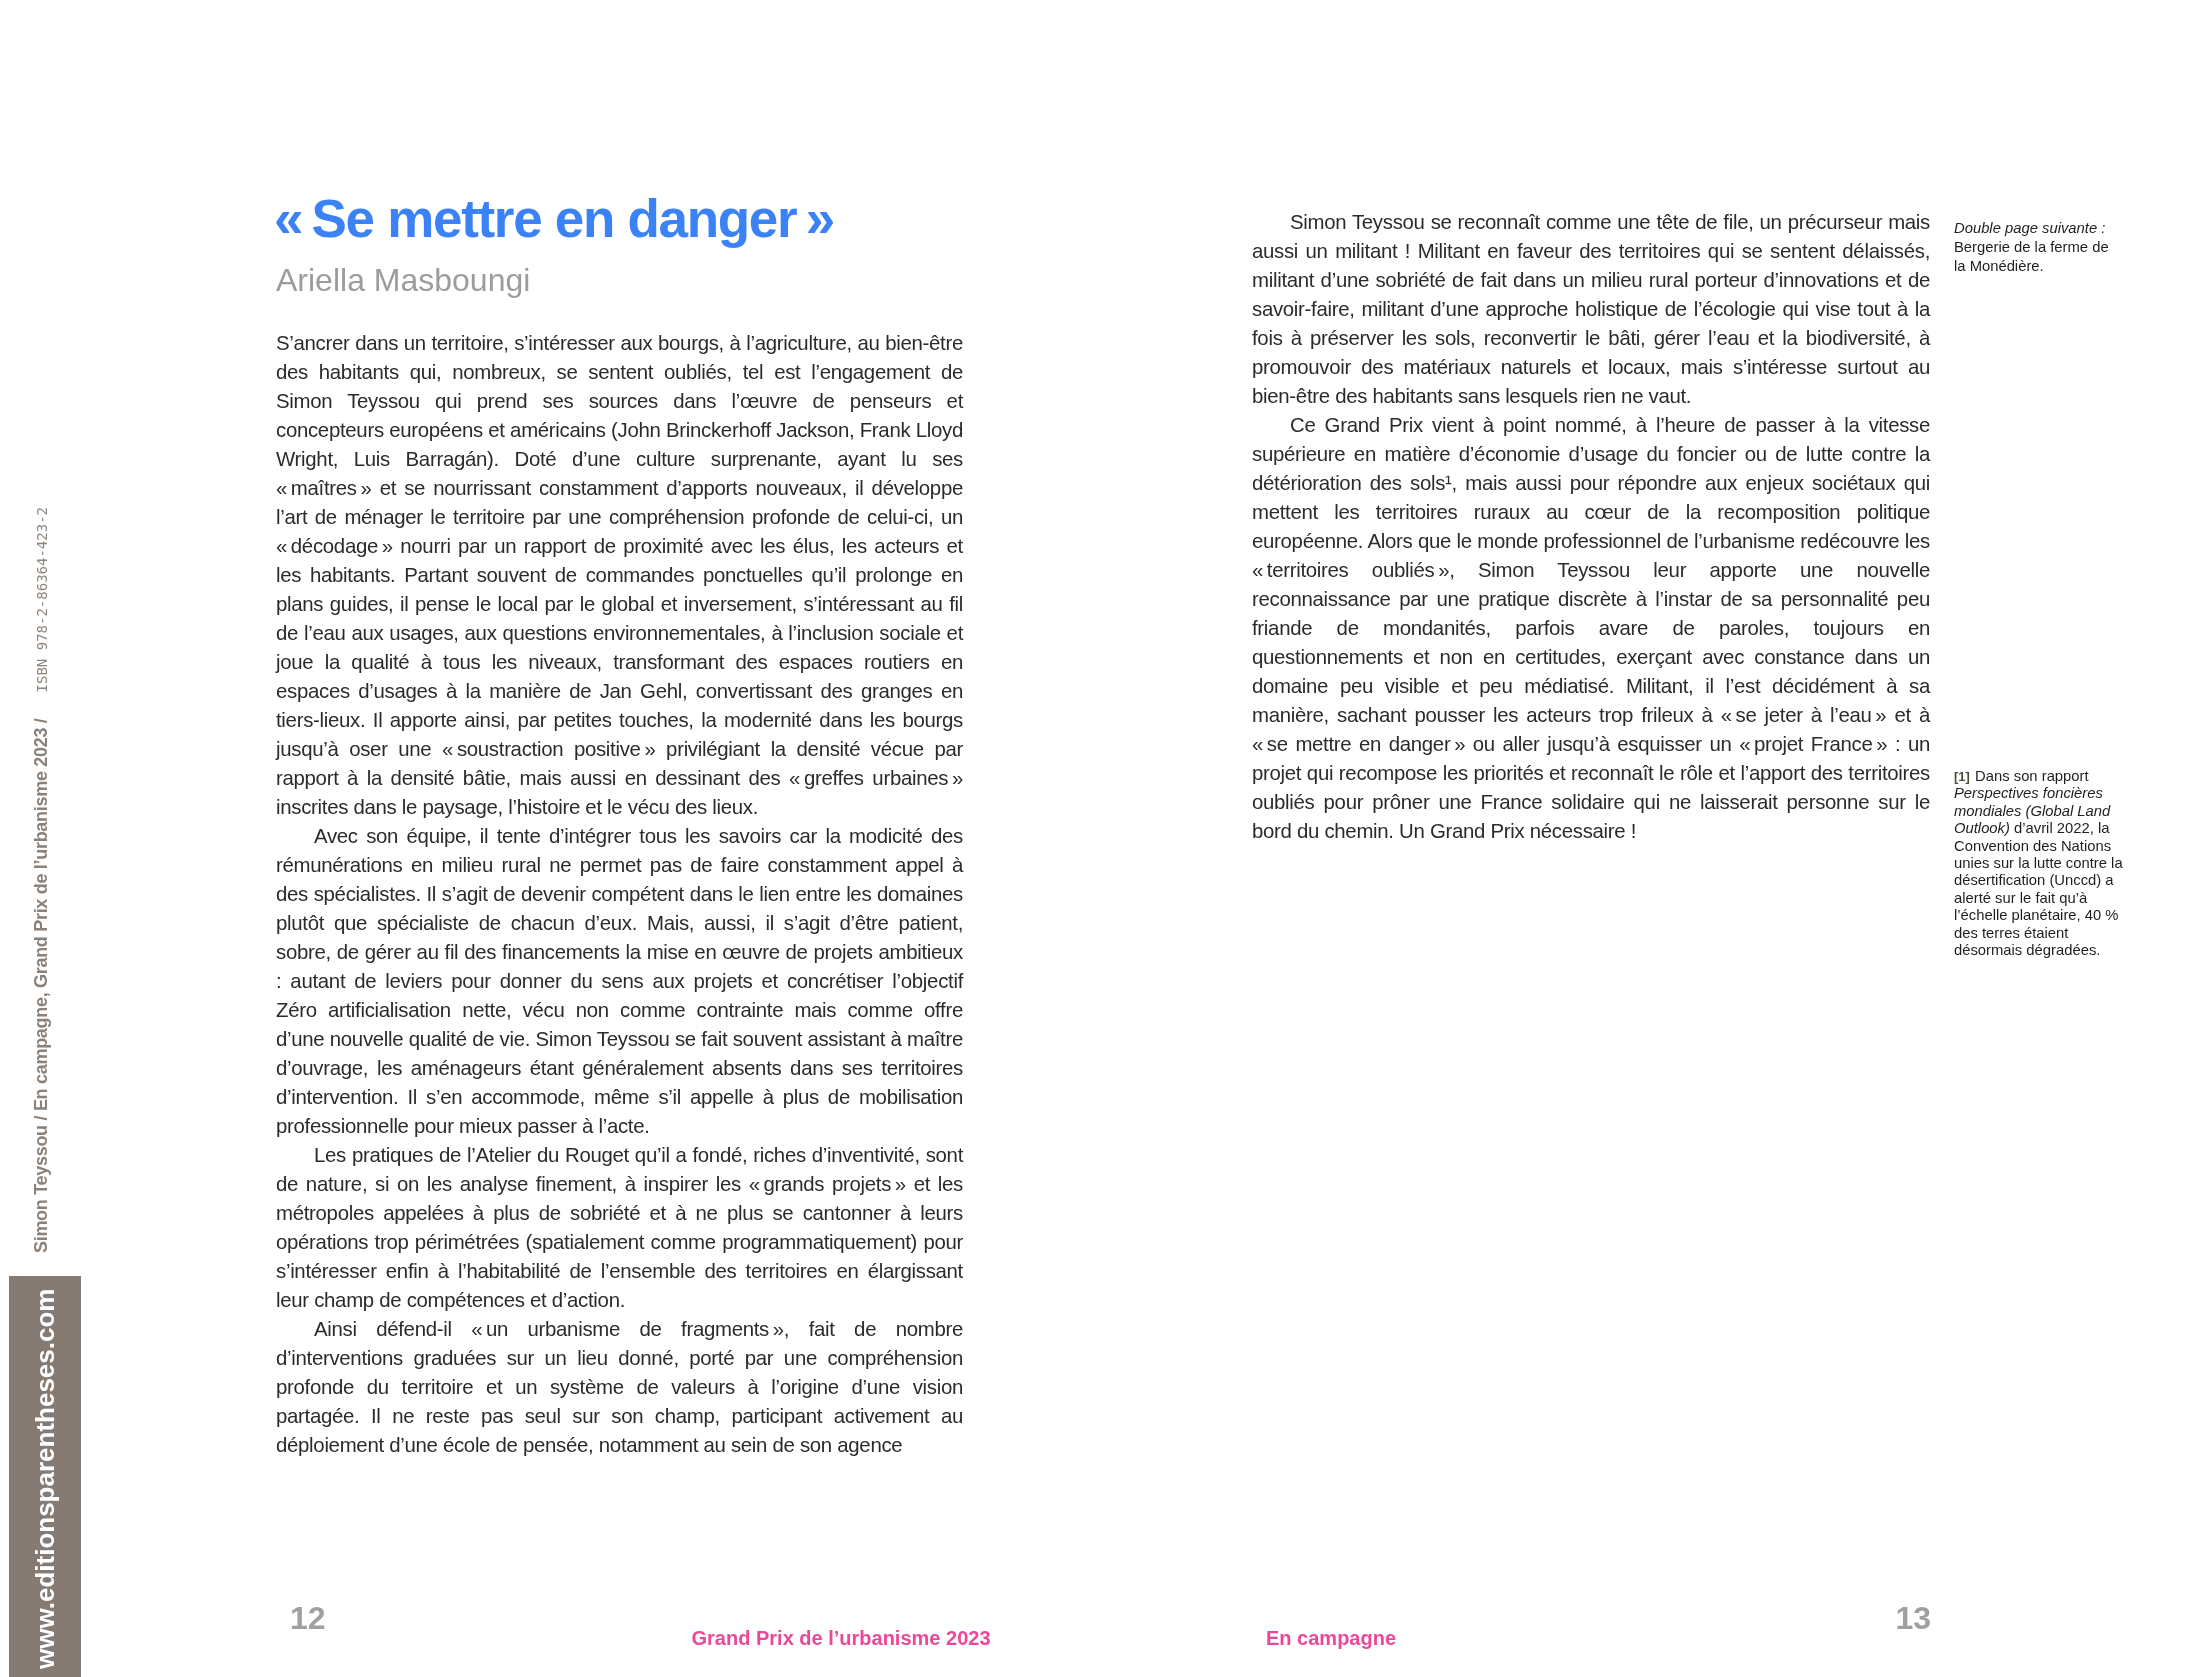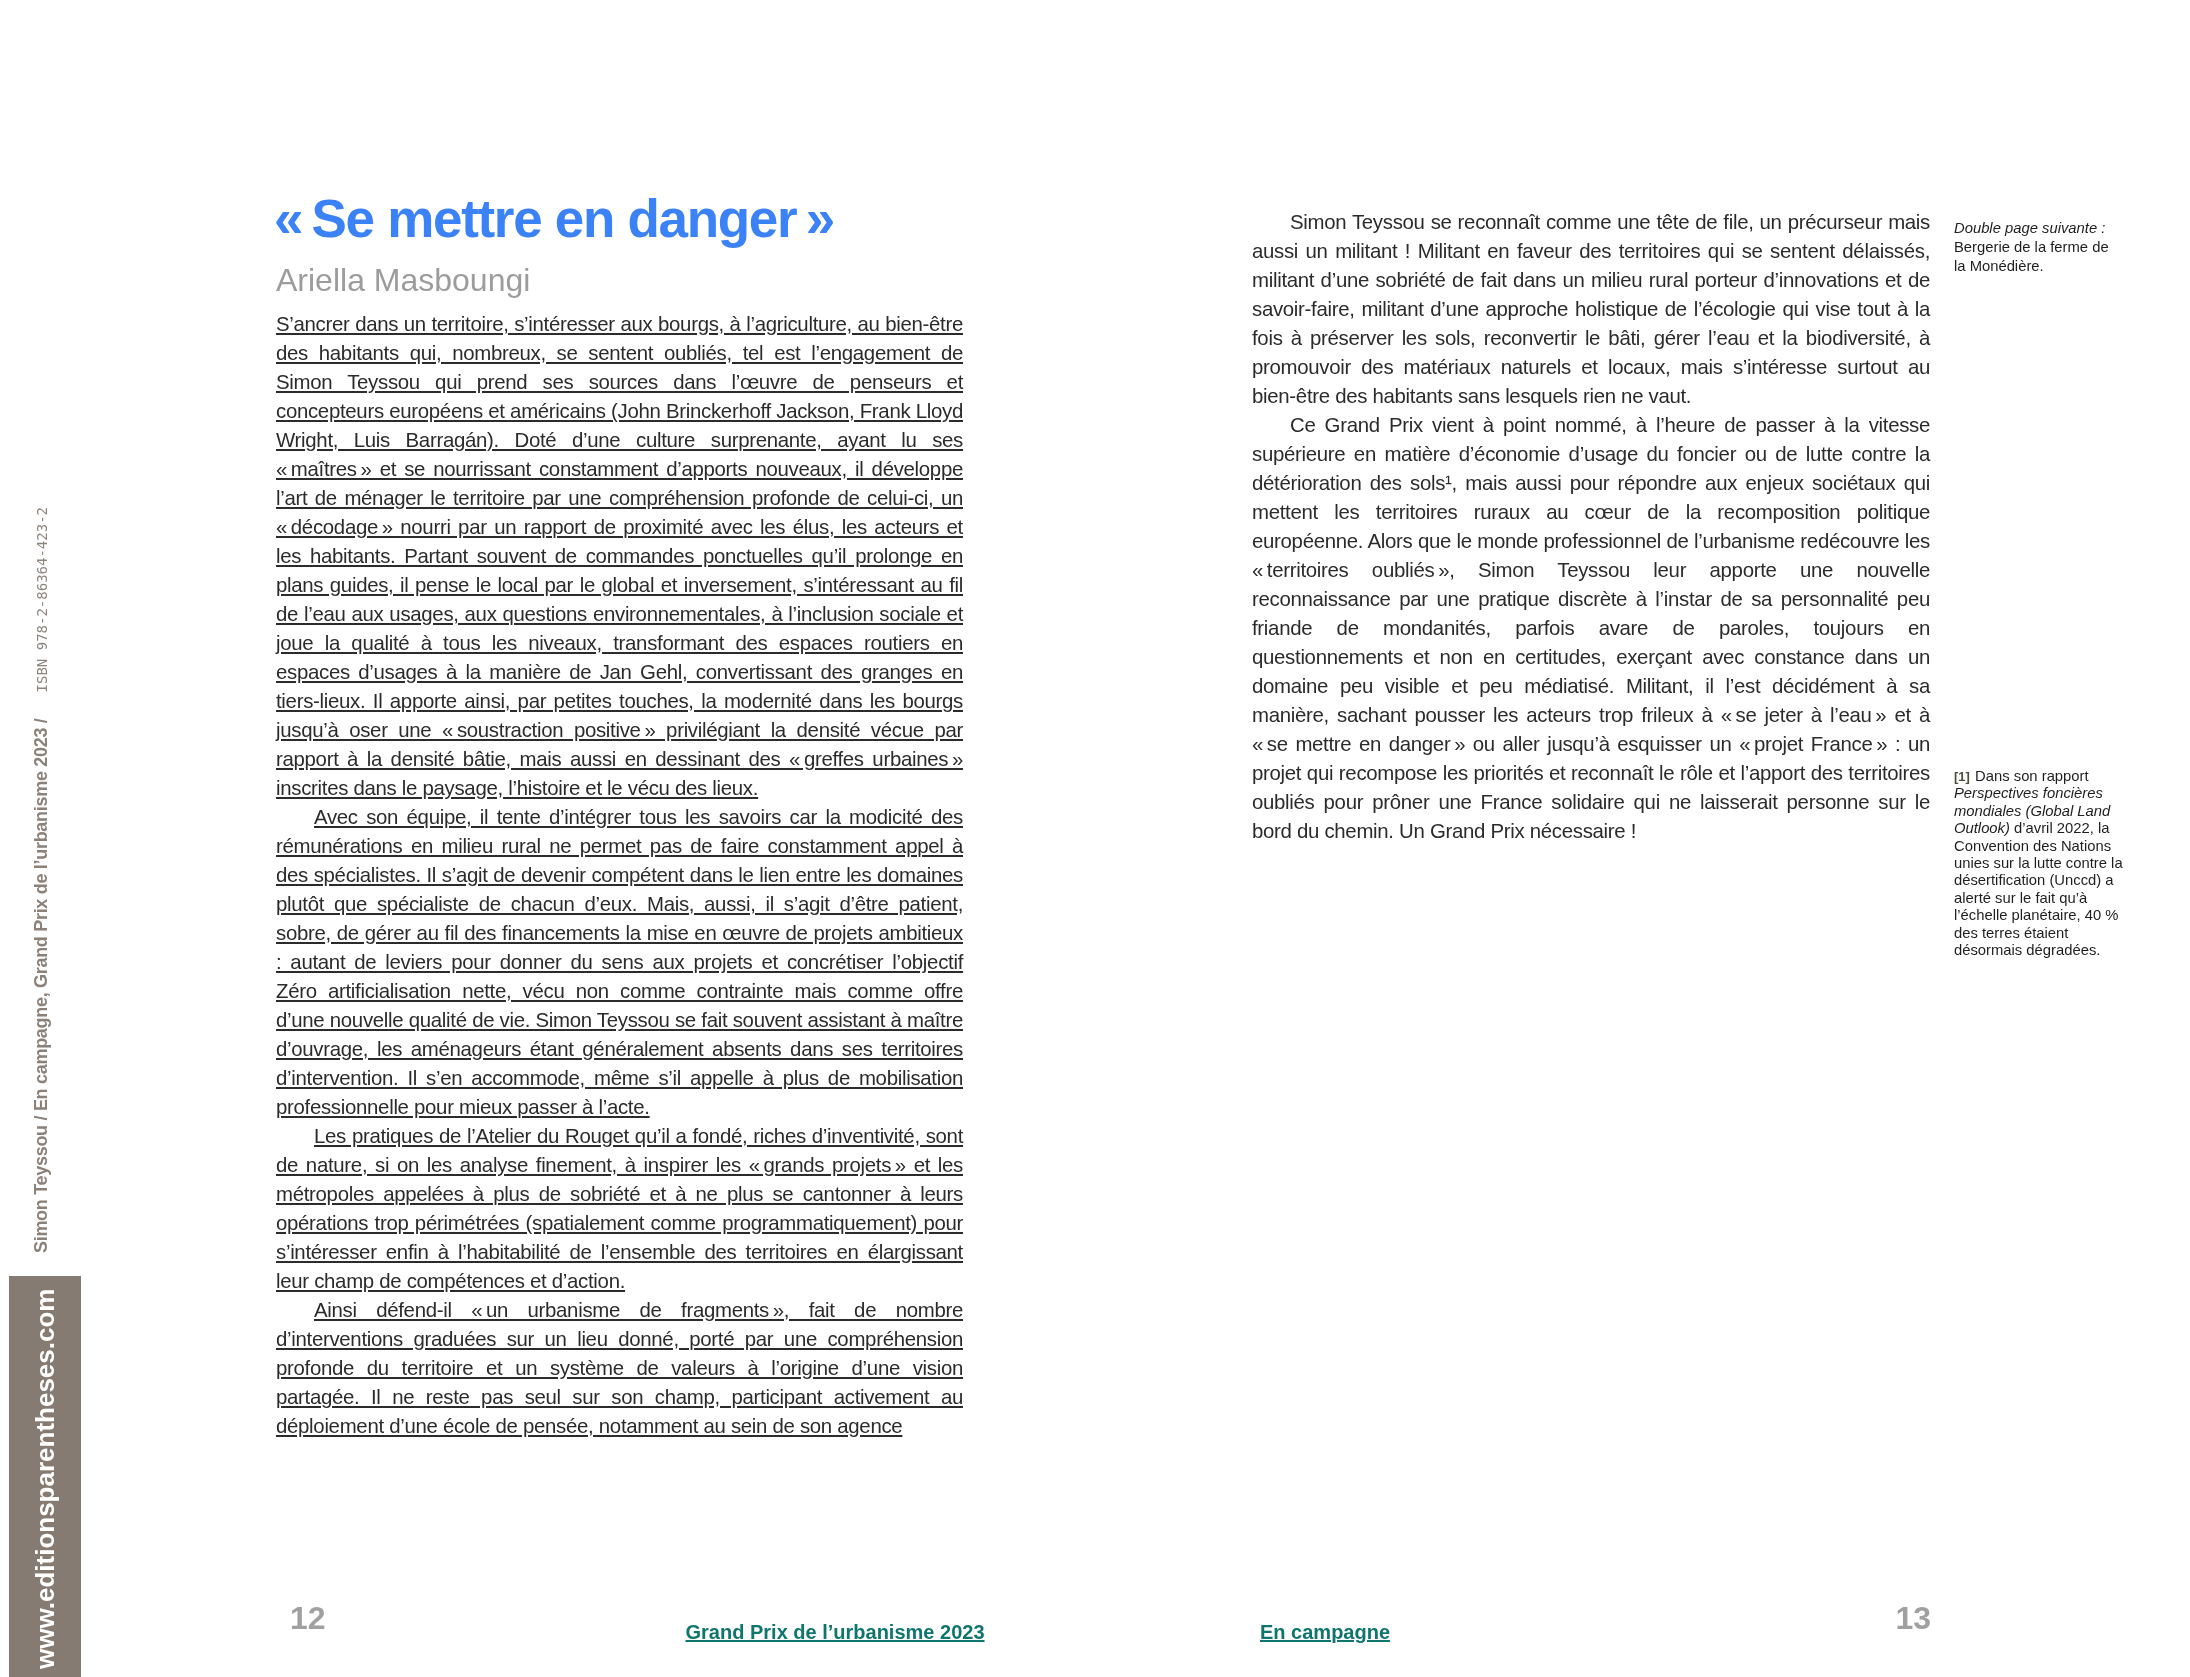--- a/index.html
+++ b/index.html
@@ -79,21 +79,21 @@
 
   
   .body-col {
     position: absolute;
     font-size: 20.4px;
     line-height: 29px;
     letter-spacing: -0.3px;
     text-align: justify;
     color: #2b2b2b;
   }
-  .body-col.left  { left: 276px;  top: 310px; width: 687px; text-decoration: underline; }
+  .body-col.left  { left: 276px;  top: 329px; width: 687px; }
   .body-col.right { left: 1252px; top: 208px; width: 678px; }
   .para { margin: 0; }
   .para.indent { text-indent: 38px; }
 
   
   .margin-note {
     position: absolute;
     left: 1954px;
     top: 219px;
     width: 165px;
@@ -126,27 +126,26 @@
     font-size: 32px;
     line-height: 35px;
     font-weight: bold;
     color: #a0a0a0;
   }
   .pagenum.left  { left: 290px; }
   .pagenum.right { left: 1868px; width: 63px; text-align: right; }
   .runfoot {
     position: absolute;
     top: 1613px;
-    margin: 8px;
+    margin: 14px;
     font-size: 20px;
     line-height: 22.6px;
     font-weight: bold;
-    color: #0f766e;
+    color: #ec4899;
     white-space: nowrap;
-    text-decoration: underline;
   }
   .runfoot.center { left: 827px; transform: translateX(-50%); }
   .runfoot.rightpage { left: 1252px; }
 </style>
 </head>
 <body>
 
 <div class="sheet">
 
   <div class="spine-ref">

